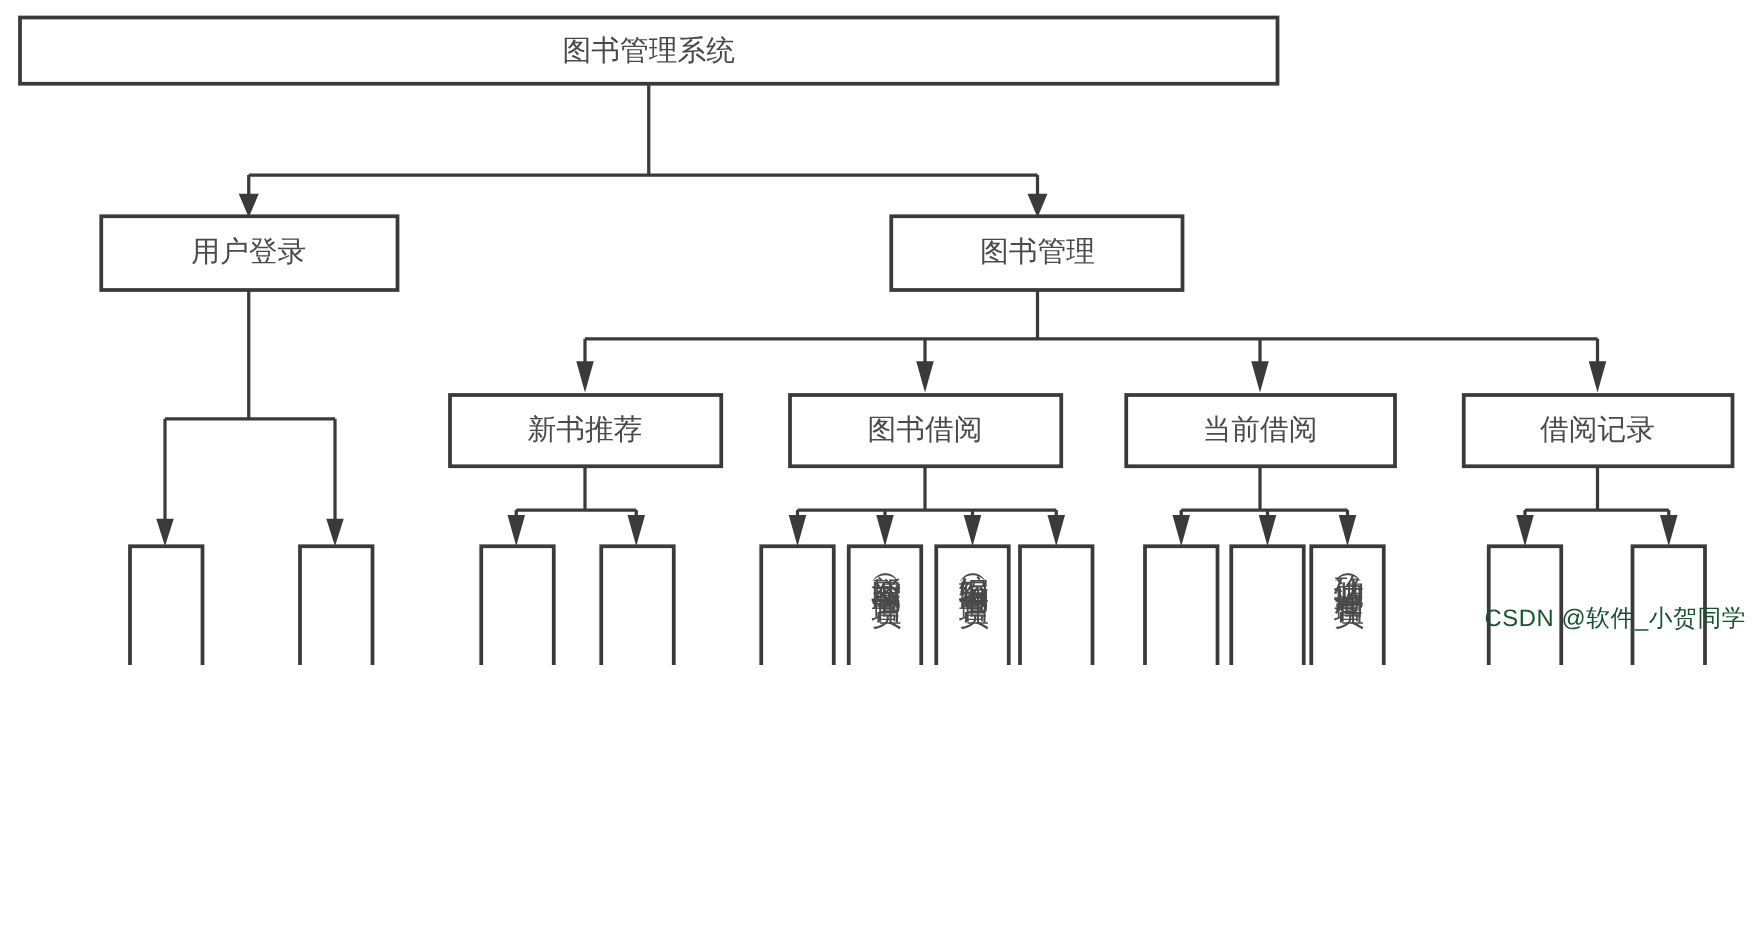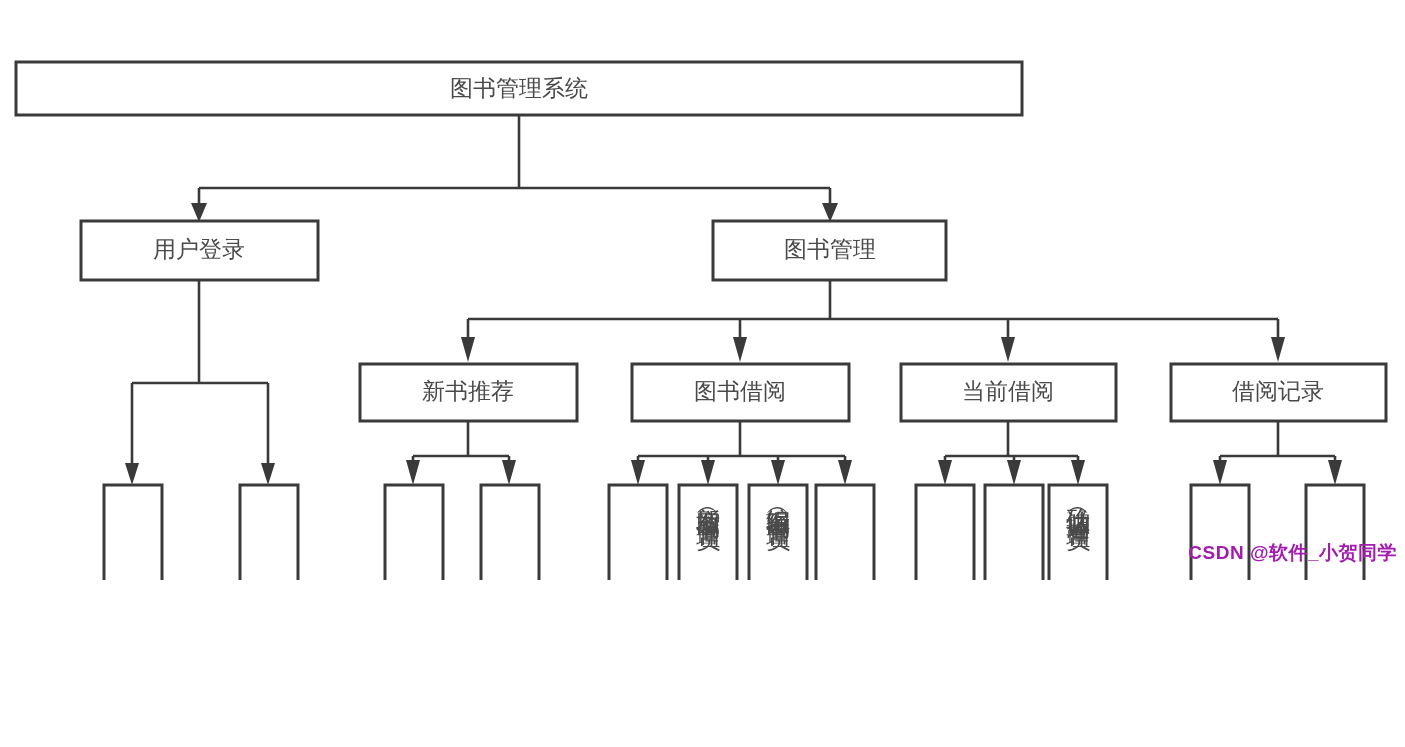--- a/index.html
+++ b/index.html
@@ -9,21 +9,20 @@
   }
   body {
     font-family: "Liberation Sans", "DejaVu Sans", sans-serif;
   }
   #diagram-root {
     position: relative;
     width: 1405px;
     height: 532px;
     background: #ffffff;
     overflow: hidden;
-    margin-top: 48px;
   }
   svg#flow-svg {
     position: absolute;
     left: 0;
     top: 0;
     width: 1405px;
     height: 747px;
     display: block;
   }
   .node-box {
@@ -67,28 +66,27 @@
     font-size: 24px;
     line-height: 1.18;
     letter-spacing: 3px;
     color: #4a4a4a;
     white-space: nowrap;
     text-align: center;
   }
   .watermark {
     position: absolute;
     right: 8px;
-    bottom: 14px;
+    bottom: 24px;
     font-family: "Liberation Sans", "DejaVu Sans", sans-serif;
     font-size: 19px;
-    color: #a21caf;
+    color: #14532d;
     letter-spacing: 0.5px;
     white-space: nowrap;
     pointer-events: none;
-    font-weight: bold;
   }
 </style>
 </head>
 <body>
 
 <div id="diagram-root">
 
   <svg id="flow-svg" viewBox="0 0 1405 747">
 
     <g>

